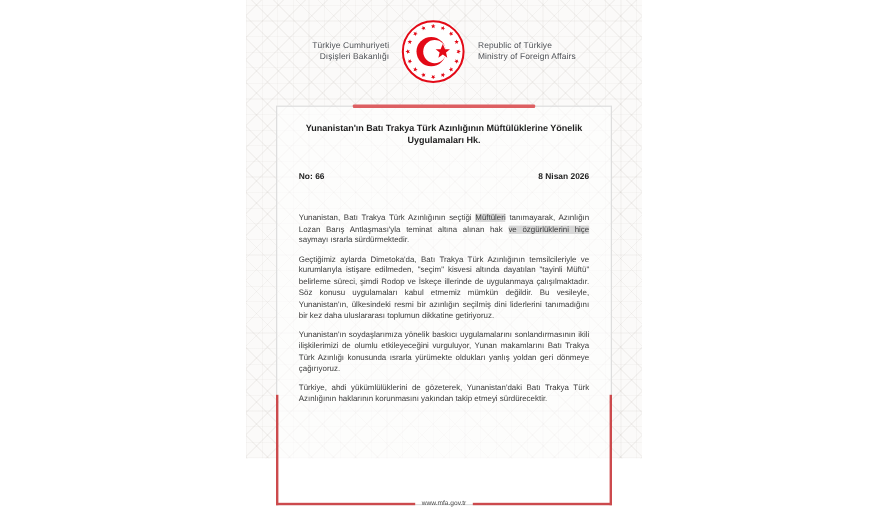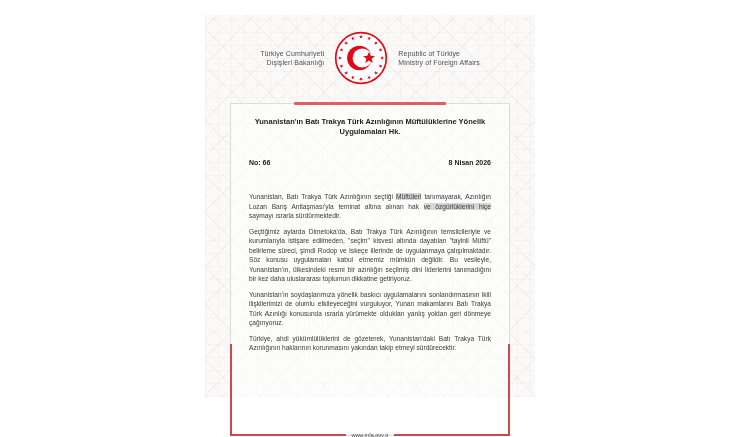--- a/index.html
+++ b/index.html
@@ -1,18 +1,18 @@
 <!DOCTYPE html>
 <html><head>
 <meta charset="utf-8">
 <style>
   html,body{margin:0;padding:0;background:#ffffff;font-family:"Liberation Sans", sans-serif;}
   .stage{position:relative;width:739px;height:437px;background:#ffffff;overflow:hidden;}
   .graphic{
-    position:absolute;left:205px;top:15px;width:330px;height:382px;
+    position:absolute;left:205px;top:0;width:330px;height:382px;
     background-color:#fbfaf9;
     background-image:
       repeating-linear-gradient(45deg, rgba(150,140,130,0.08) 0 1px, transparent 1px 13px),
       repeating-linear-gradient(-45deg, rgba(150,140,130,0.08) 0 1px, transparent 1px 13px),
       repeating-linear-gradient(90deg, rgba(150,140,130,0.05) 0 1px, transparent 1px 13px),
       repeating-linear-gradient(0deg, rgba(150,140,130,0.05) 0 1px, transparent 1px 13px);
   }
   .letterhead{
     position:absolute;top:16px;left:0;width:100%;
     display:flex;align-items:center;justify-content:center;gap:10px;

